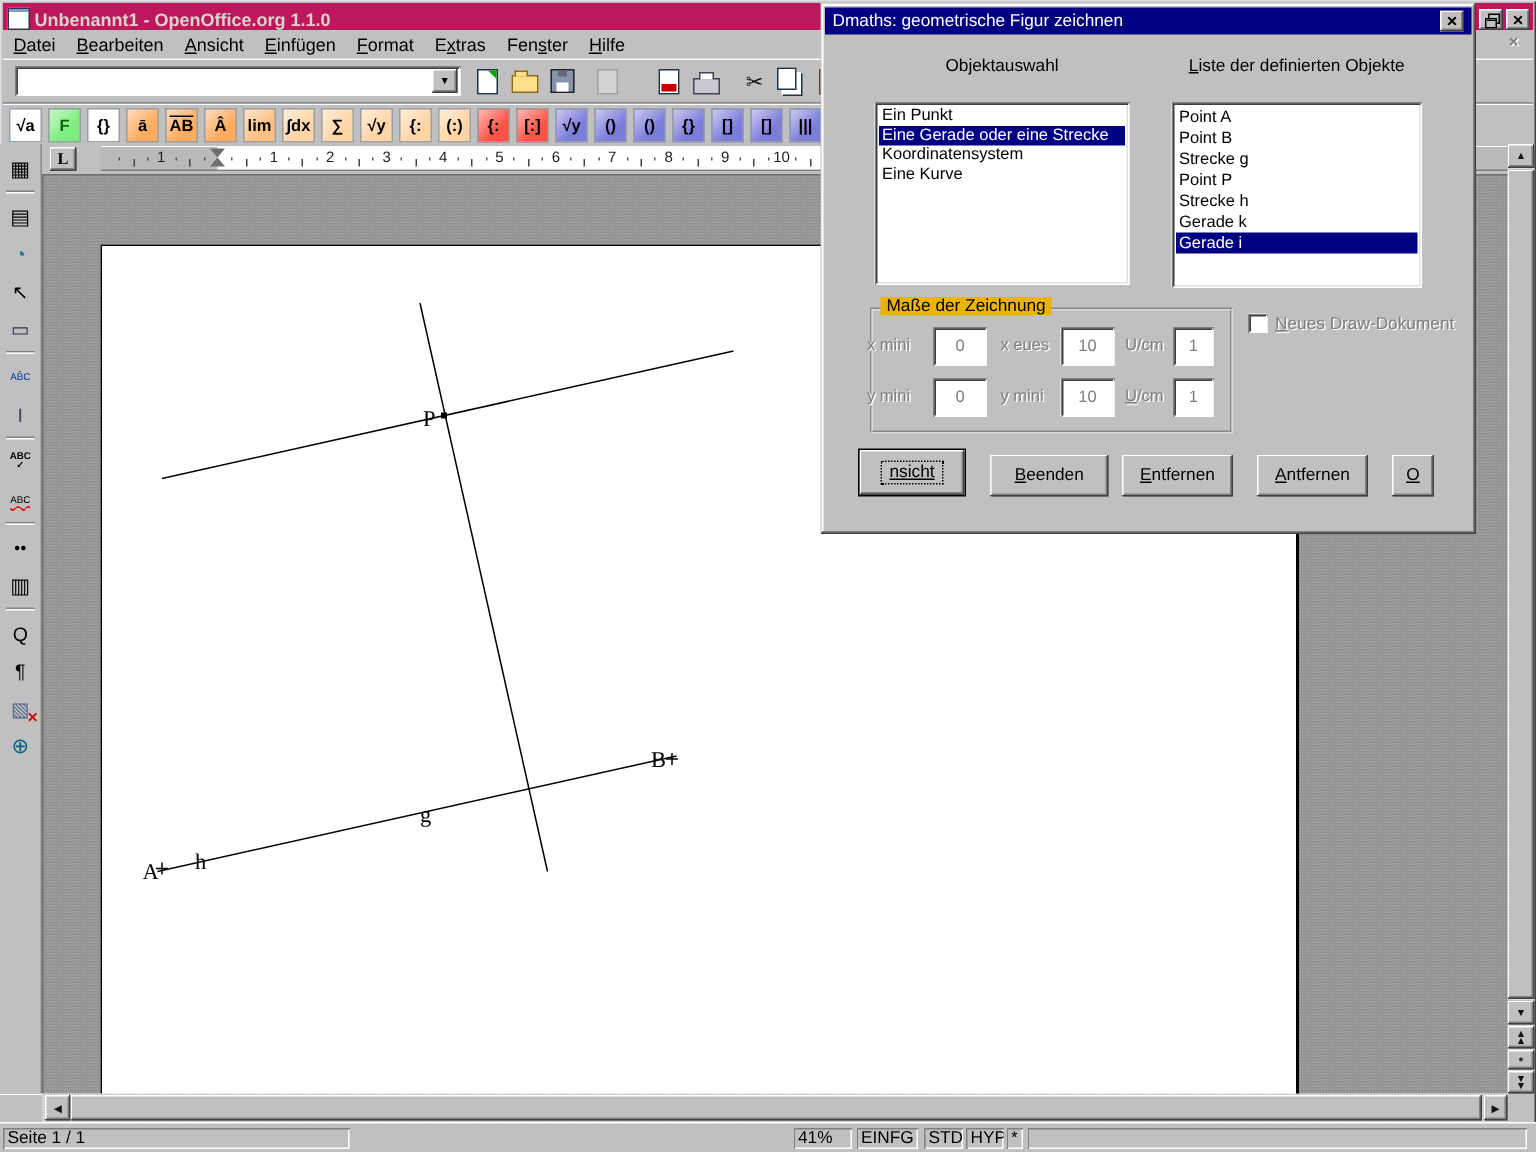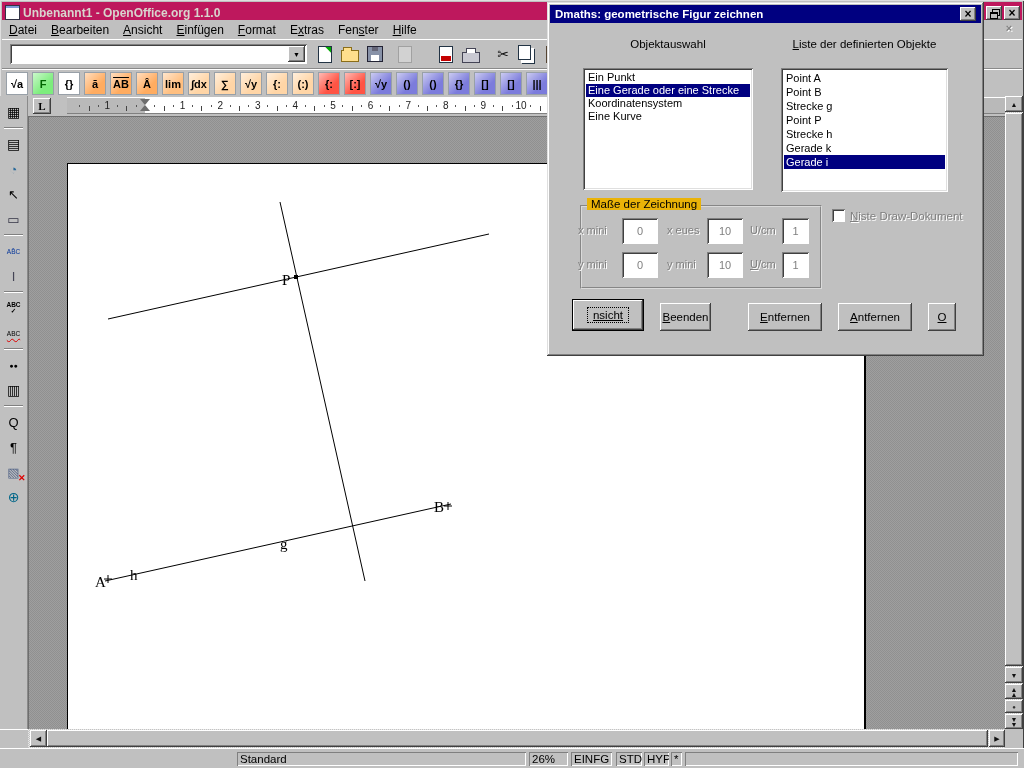--- a/index.html
+++ b/index.html
@@ -112,41 +112,41 @@
       box-shadow:inset 1px 1px 0 #808080,inset -1px -1px 0 #fff;white-space:nowrap;overflow:hidden}
   .sc1{left:2px;width:231px}.sc2{left:237px;width:289px}.sc3{left:529px;width:39px}
   .sc4{left:571px;width:41px}.sc5{left:616px;width:26px}.sc6{left:644px;width:25px}
   .sc7{left:671px;width:11px}.sc8{left:685px;width:333px}
 
   
   .dialog{left:547px;top:2px;width:437px;height:354px;background:#c0c0c0;z-index:50;
      box-shadow:inset -1px -1px 0 #404040,inset 1px 1px 0 #dfdfdf,inset -2px -2px 0 #808080,inset 2px 2px 0 #fff;
      font-size:11.5px}
   .dtitle{position:absolute;left:3px;right:3px;top:3px;height:18px;background:#000080;color:#fff;
-     display:flex;align-items:center;font-weight:bold;font-size:11.5px;padding-left:5px;box-sizing:border-box}
+     display:flex;align-items:center;font-weight:normal;font-size:11.5px;padding-left:5px;box-sizing:border-box}
   .dclose{position:absolute;right:2px;top:2px;width:16px;height:14px;font-size:10px;font-weight:bold;color:#000}
   .dlbl{position:absolute;top:36px;text-align:center;font-size:11.5px}
   .list{position:absolute;background:#fff;box-shadow:inset 1px 1px 0 #808080,inset -1px -1px 0 #fff,inset 2px 2px 0 #404040,inset -2px -2px 0 #dfdfdf;padding:3px;box-sizing:border-box;overflow:hidden}
   .list .li{height:13px;line-height:13px;font-size:11px;padding:0 2px;white-space:nowrap}
   .list.rl .li{height:14px;line-height:14px}
   .li.sel{background:#000080;color:#fff}
   .grp{position:absolute;left:33px;top:203px;width:238px;height:80px;border:2px groove #dadada}
   .grp-lbl{position:absolute;left:40px;top:196px;background:#eab308;padding:0 4px;font-size:11.5px}
   .flabel{position:absolute;font-size:11px}
   .vbox{position:absolute;width:36px;height:26px;background:#fff;box-shadow:inset 1px 1px 0 #808080,inset -1px -1px 0 #fff,inset 2px 2px 0 #404040;
         color:#808080;text-align:center;line-height:26px;font-size:11px;box-sizing:border-box}
   .vbox.sm{width:27px}
   .cb{position:absolute;left:285px;top:207px;width:13px;height:13px;background:#fff;box-shadow:inset 1px 1px 0 #808080,inset -1px -1px 0 #fff,inset 2px 2px 0 #404040}
   .cb-label{position:absolute;left:303px;top:208px;font-size:11.5px}
   .dbtn{position:absolute;background:#c0c0c0;display:flex;align-items:center;justify-content:center;font-size:11.5px;
      box-shadow:inset -1px -1px 0 #404040,inset 1px 1px 0 #fff,inset -2px -2px 0 #808080}
   .dbtn.default{box-shadow:0 0 0 1px #000,inset -1px -1px 0 #404040,inset 1px 1px 0 #fff,inset -2px -2px 0 #808080}
   .focus{outline:1px dotted #000;padding:1px 5px}
   .b1{left:26px;top:298px;width:70px;height:30px}
-  .b2{left:113px;top:301px;width:51px;height:28px}
+  .b2{left:113px;top:301px;width:79px;height:28px}
   .b3{left:201px;top:301px;width:74px;height:28px}
   .b4{left:291px;top:301px;width:74px;height:28px}
   .b5{left:381px;top:301px;width:28px;height:28px}
 </style>
 </head>
 <body>
 
 <div class="abs titlebar">
   <span class="appico"></span>
   <span class="wtitle">Unbenannt1 - OpenOffice.org 1.1.0</span>
@@ -358,22 +358,22 @@
 </div>
 
 <div class="abs corner"></div>
 <div class="abs hscroll">
   <span class="sbtn raised ctr arrow-l" style="left:2px;top:1px;height:17px;width:17px"></span>
   <span class="hthumb raised"></span>
   <span class="sbtn raised ctr arrow-r" style="left:961px;top:1px;height:17px;width:16px"></span>
 </div>
 
 <div class="abs statusbar">
-  <span class="sc sc2">Standard</span>
-  <span class="sc sc3">26%</span>
+  <span class="sc sc1">Seite 1 / 1</span>
+  <span class="sc sc3">41%</span>
   <span class="sc sc4">EINFG</span>
   <span class="sc sc5">STD</span>
   <span class="sc sc6">HYP</span>
   <span class="sc sc7">*</span>
   <span class="sc sc8"></span>
 </div>
 
 <div class="abs dialog">
   <div class="dtitle">
     <span>Dmaths: geometrische Figur zeichnen</span>
@@ -406,21 +406,21 @@
   <span class="flabel etched" style="left:203px;top:222px">U/cm</span>
   <span class="vbox sm" style="left:235px;top:216px">1</span>
   <span class="flabel etched" style="left:31px;top:256px">y mini</span>
   <span class="vbox" style="left:75px;top:250px">0</span>
   <span class="flabel etched" style="left:120px;top:256px">y mini</span>
   <span class="vbox" style="left:160px;top:250px">10</span>
   <span class="flabel etched" style="left:203px;top:256px"><span></span><span class="u">U</span><span>/cm</span></span>
   <span class="vbox sm" style="left:235px;top:250px">1</span>
 
   <span class="cb"></span>
-  <span class="cb-label etched"><span></span><span class="u">N</span><span>iste Draw-Dokument</span></span>
+  <span class="cb-label etched"><span></span><span class="u">N</span><span>eues Draw-Dokument</span></span>
 
   <div class="dbtn b1 default">
       <span class="focus"><span></span><span class="u">nsicht</span><span></span></span>
     </div>
   <div class="dbtn b2">
       <span><span></span><span class="u">B</span><span>eenden</span></span>
     </div>
   <div class="dbtn b3">
       <span><span></span><span class="u">E</span><span>ntfernen</span></span>
     </div>

